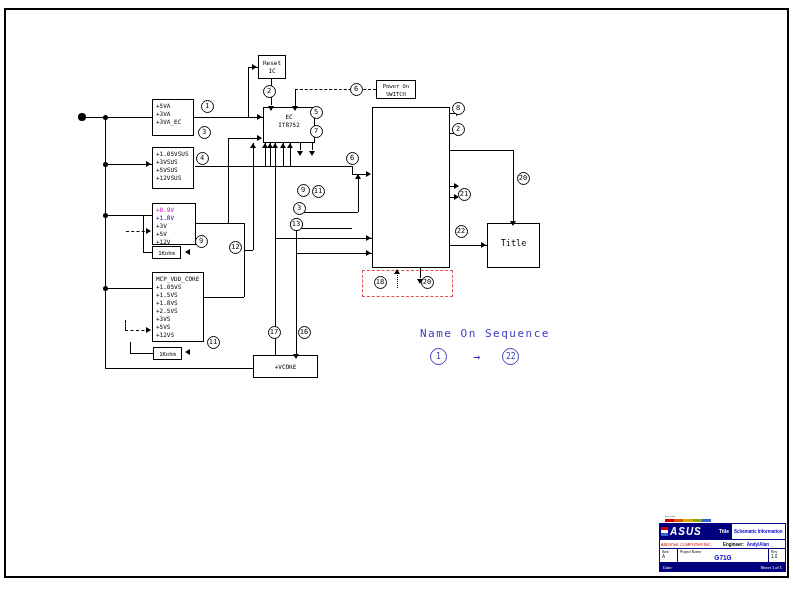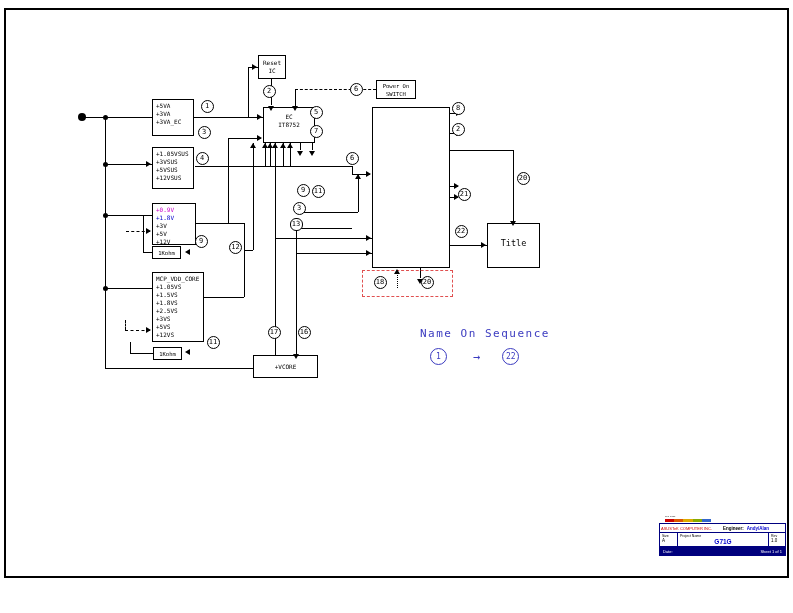--- a/index.html
+++ b/index.html
@@ -281,20 +281,32 @@
   <div id="tb">
     <div class="tb-note">--- ----</div>
     <div class="tb-strip" id="tbstrip">
         <span style="background: rgb(204, 0, 0);"></span>
         <span style="background: rgb(221, 85, 0);"></span>
         <span style="background: rgb(221, 170, 0);"></span>
         <span style="background: rgb(136, 170, 0);"></span>
         <span style="background: rgb(51, 102, 204);"></span>
       </div>
     <div class="tb-main">
+      <div class="tb-r1">
+        <div class="tb-logo">
+          <span class="flag">
+            <i style="background:#cc0000"></i>
+              <i style="background:#ffffff"></i>
+              <i style="background:#3366cc"></i>
+          </span>
+          <span class="logotxt">ASUS</span>
+        </div>
+        <div class="tb-titlelbl">Title</div>
+        <div class="tb-titleval">Schematic Information</div>
+      </div>
       <div class="tb-r2">
         <div class="tb-co">ASUSTeK COMPUTER INC.</div>
         <div class="tb-el">Engineer:</div>
         <div class="tb-ev">Andy/Alan</div>
       </div>
       <div class="tb-r3">
         <div class="tb-c" style="width:18px">
           <div class="tb-cl">Size</div>
           <div class="tb-cs">A</div>
         </div>

